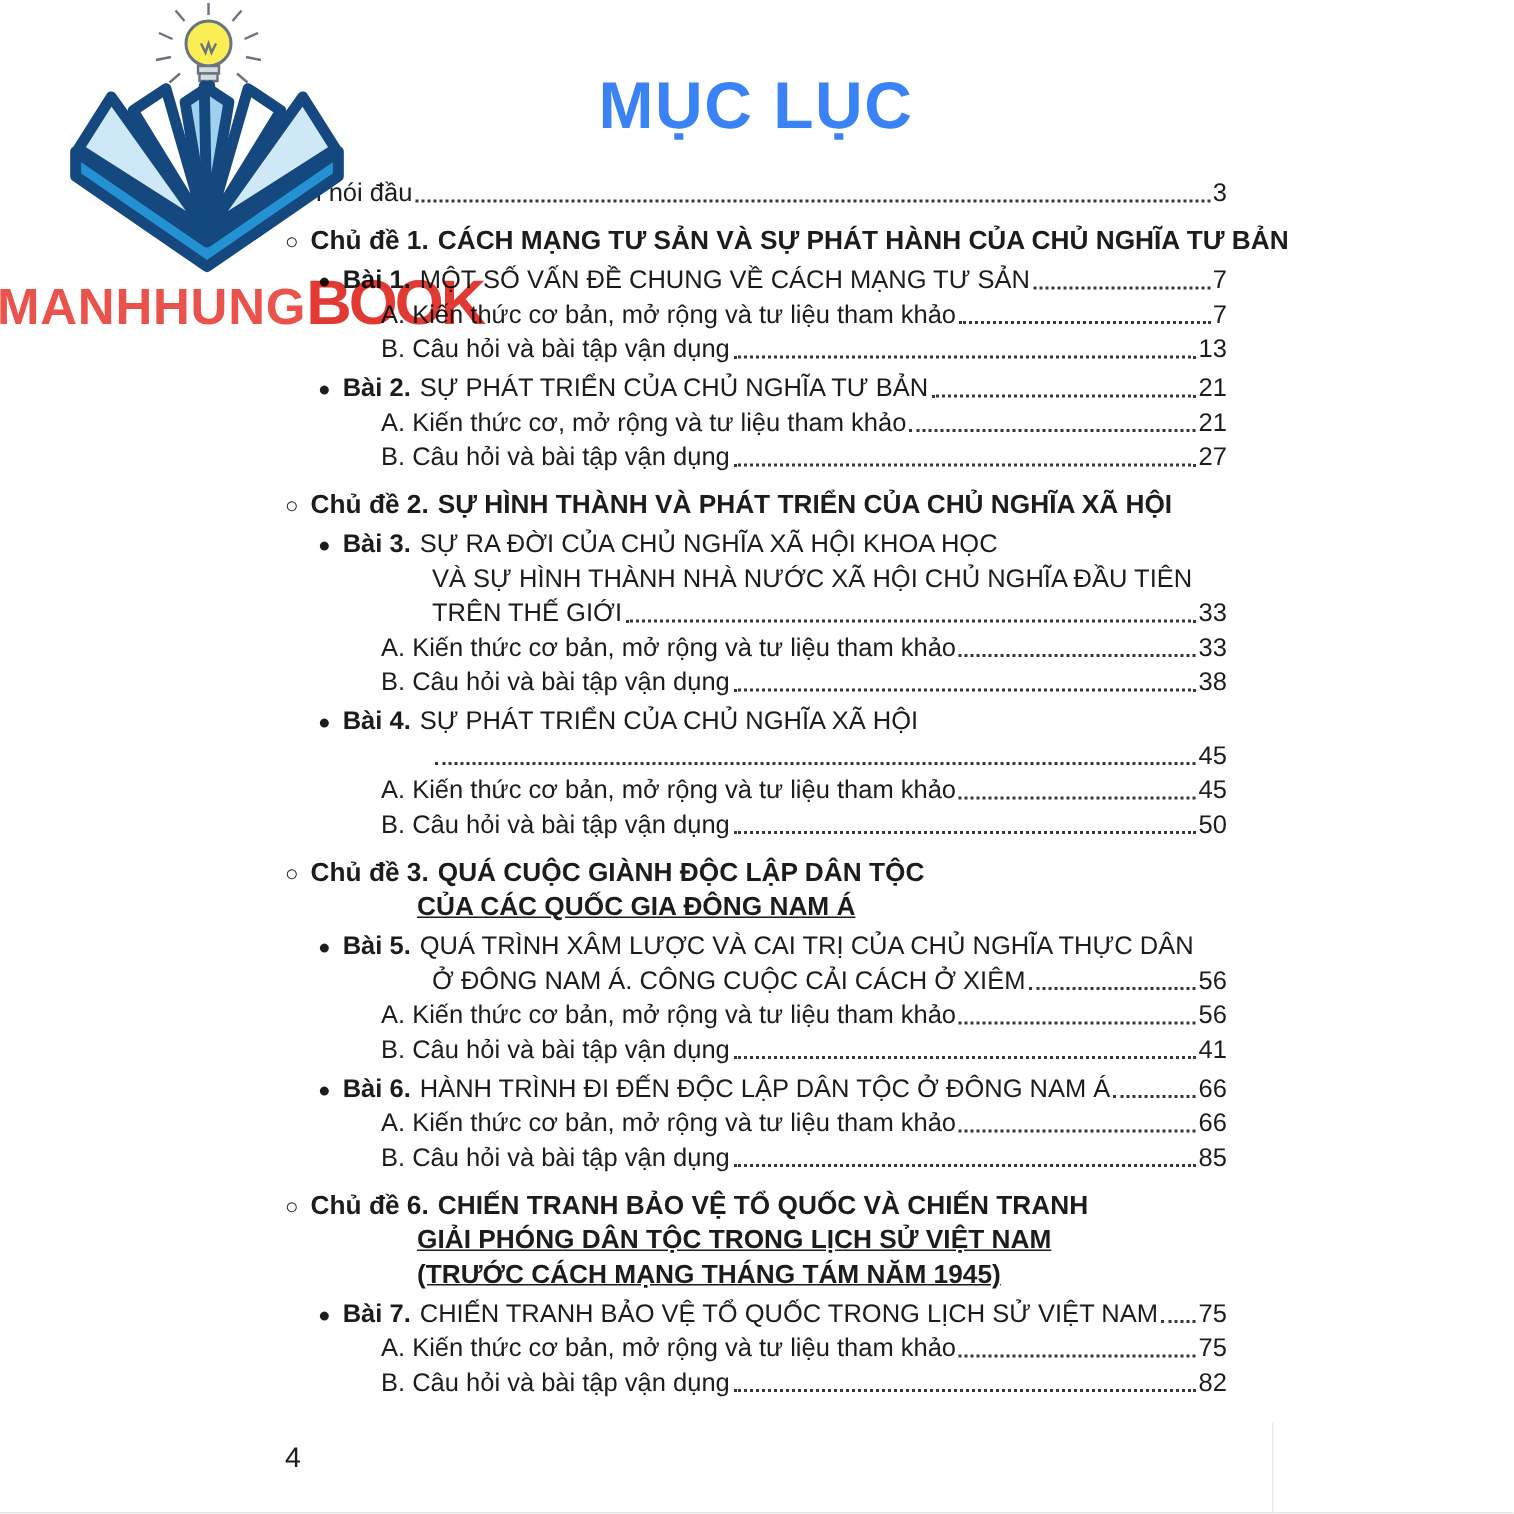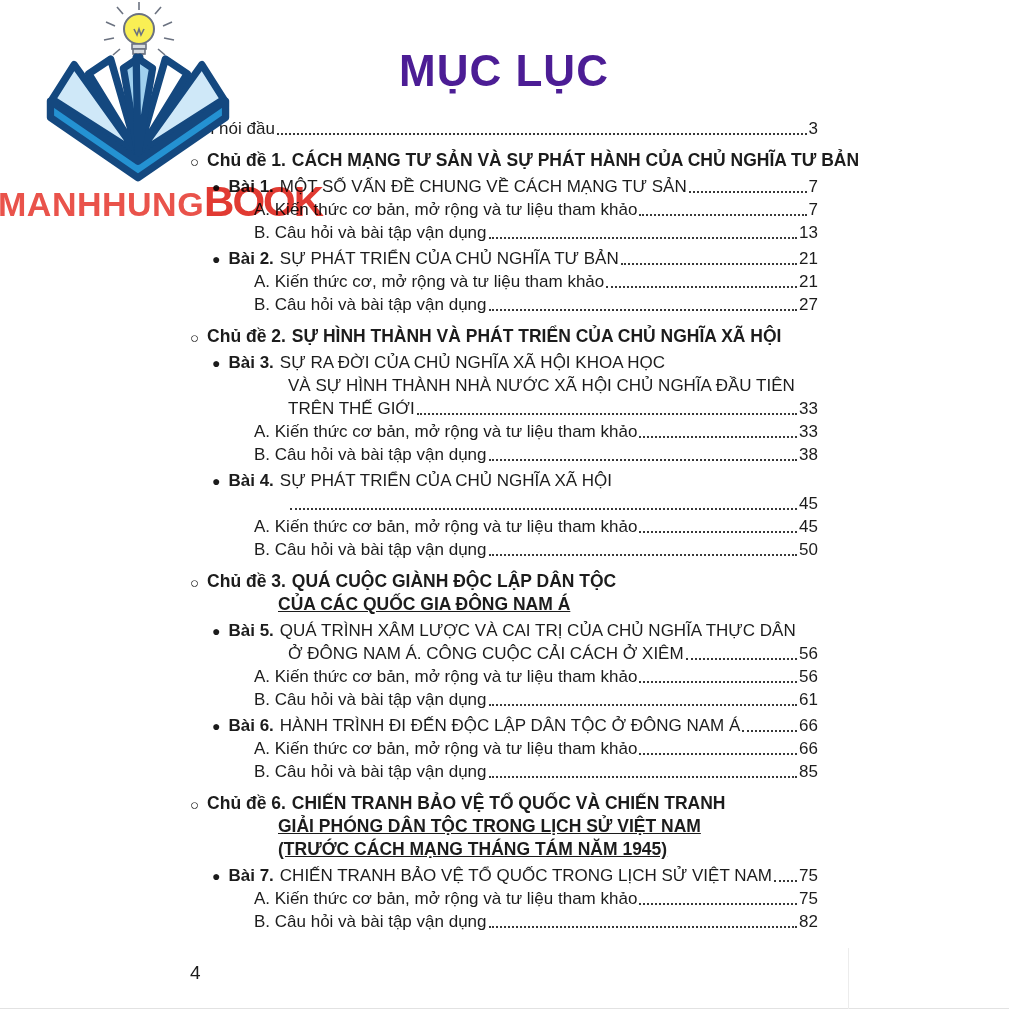--- a/index.html
+++ b/index.html
@@ -4,21 +4,21 @@
 <style>
   html,body{margin:0;padding:0;}
   body{
     width:1009px;height:1009px;position:relative;overflow:hidden;
     background:#ffffff;color:#1c1c1c;
     font-family:"Liberation Sans","DejaVu Sans",sans-serif;
   }
   .page-title{
     position:absolute;top:46px;left:190px;width:628px;
     text-align:center;font-size:44px;font-weight:800;
-    letter-spacing:1px;color:#4c1d95;
+    letter-spacing:1px;color:#3b82f6;
   }
   .toc{position:absolute;left:190px;top:116px;width:628px;}
   .row{
     display:flex;align-items:flex-end;height:23px;margin-top:0;
     font-size:17px;color:#1c1c1c;white-space:nowrap;
   }
   .row.intro{margin-top:0;}
   .row.section{font-weight:700;font-size:17.5px;margin-top:9px;}
   .row.section-cont{font-weight:700;font-size:17.5px;padding-left:88px;text-decoration:underline;}
   .row.lesson{margin-top:3px;padding-left:22px;}
@@ -167,21 +167,21 @@
       <span class="pg">56</span>
     </div>
     <div class="row sub">
       <span class="txt">A. Kiến thức cơ bản, mở rộng và tư liệu tham khảo</span>
       <span class="leader"></span>
       <span class="pg">56</span>
     </div>
     <div class="row sub">
       <span class="txt">B. Câu hỏi và bài tập vận dụng</span>
       <span class="leader"></span>
-      <span class="pg">61</span>
+      <span class="pg">41</span>
     </div>
     <div class="row lesson">
       <span class="bullet">●</span>
       <span class="lbl">Bài 6.</span>
       <span class="txt">HÀNH TRÌNH ĐI ĐẾN ĐỘC LẬP DÂN TỘC Ở ĐÔNG NAM Á</span>
       <span class="leader"></span>
       <span class="pg">66</span>
     </div>
     <div class="row sub">
       <span class="txt">A. Kiến thức cơ bản, mở rộng và tư liệu tham khảo</span>

